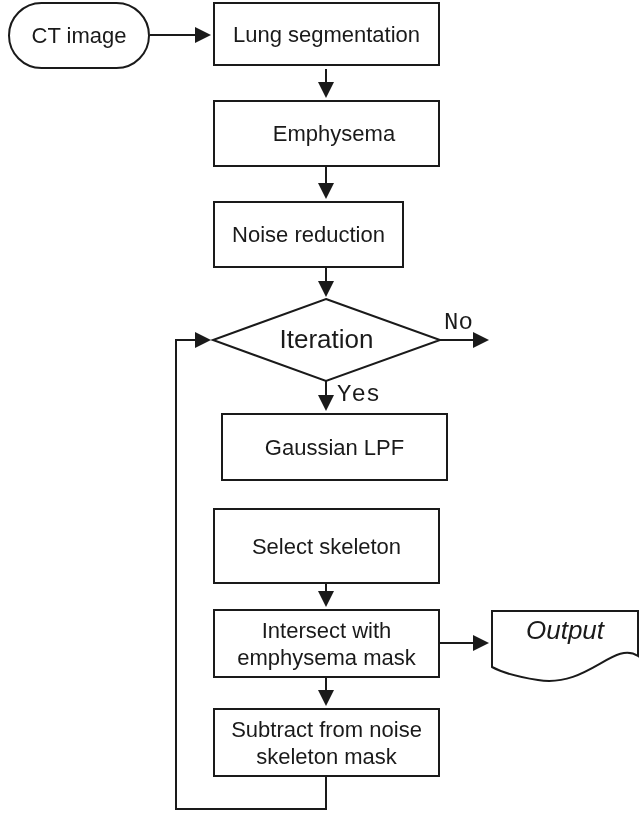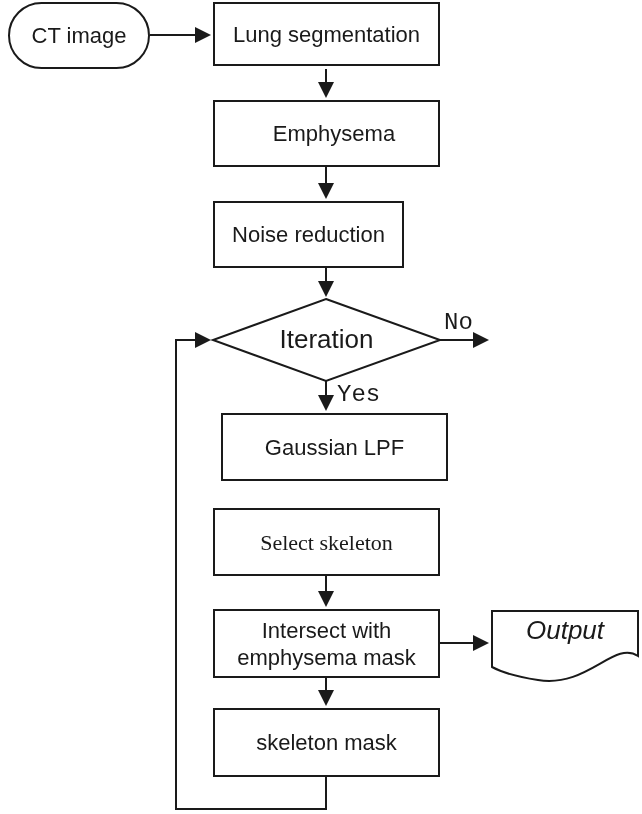--- a/index.html
+++ b/index.html
@@ -101,30 +101,31 @@
   </div>
 
   <div class="edge-label" style="left:444px; top:311px;">No</div>
   <div class="edge-label" style="left:337px; top:383px;">Yes</div>
 
 
   <div class="node" style="left:213px; top:413px; width:227px; height:68px;margin-left:8px;">
     <span>Gaussian LPF</span>
   </div>
 
-  <div class="node" style="left:213px; top:508px; width:227px; height:68px;font-family:Liberation Serif, serif;">
+  <div class="node" style="left:213px; top:508px; width:227px; height:76px;">
     <span>Select skeleton</span>
   </div>
 
   <div class="node" style="left:213px; top:609px; width:227px; height:69px;">
     <span>Intersect with</span>
     <span>emphysema mask</span>
   </div>
 
   <div class="overlay-label" style="left:491px; top:617px; width:148px; height:40px;font-style:italic;">
     <span>Output</span>
   </div>
 
   <div class="node" style="left:213px; top:708px; width:227px; height:69px;">
+    <span>Subtract from noise</span>
     <span>skeleton mask</span>
   </div>
 
 </div>
 
 </body></html>

